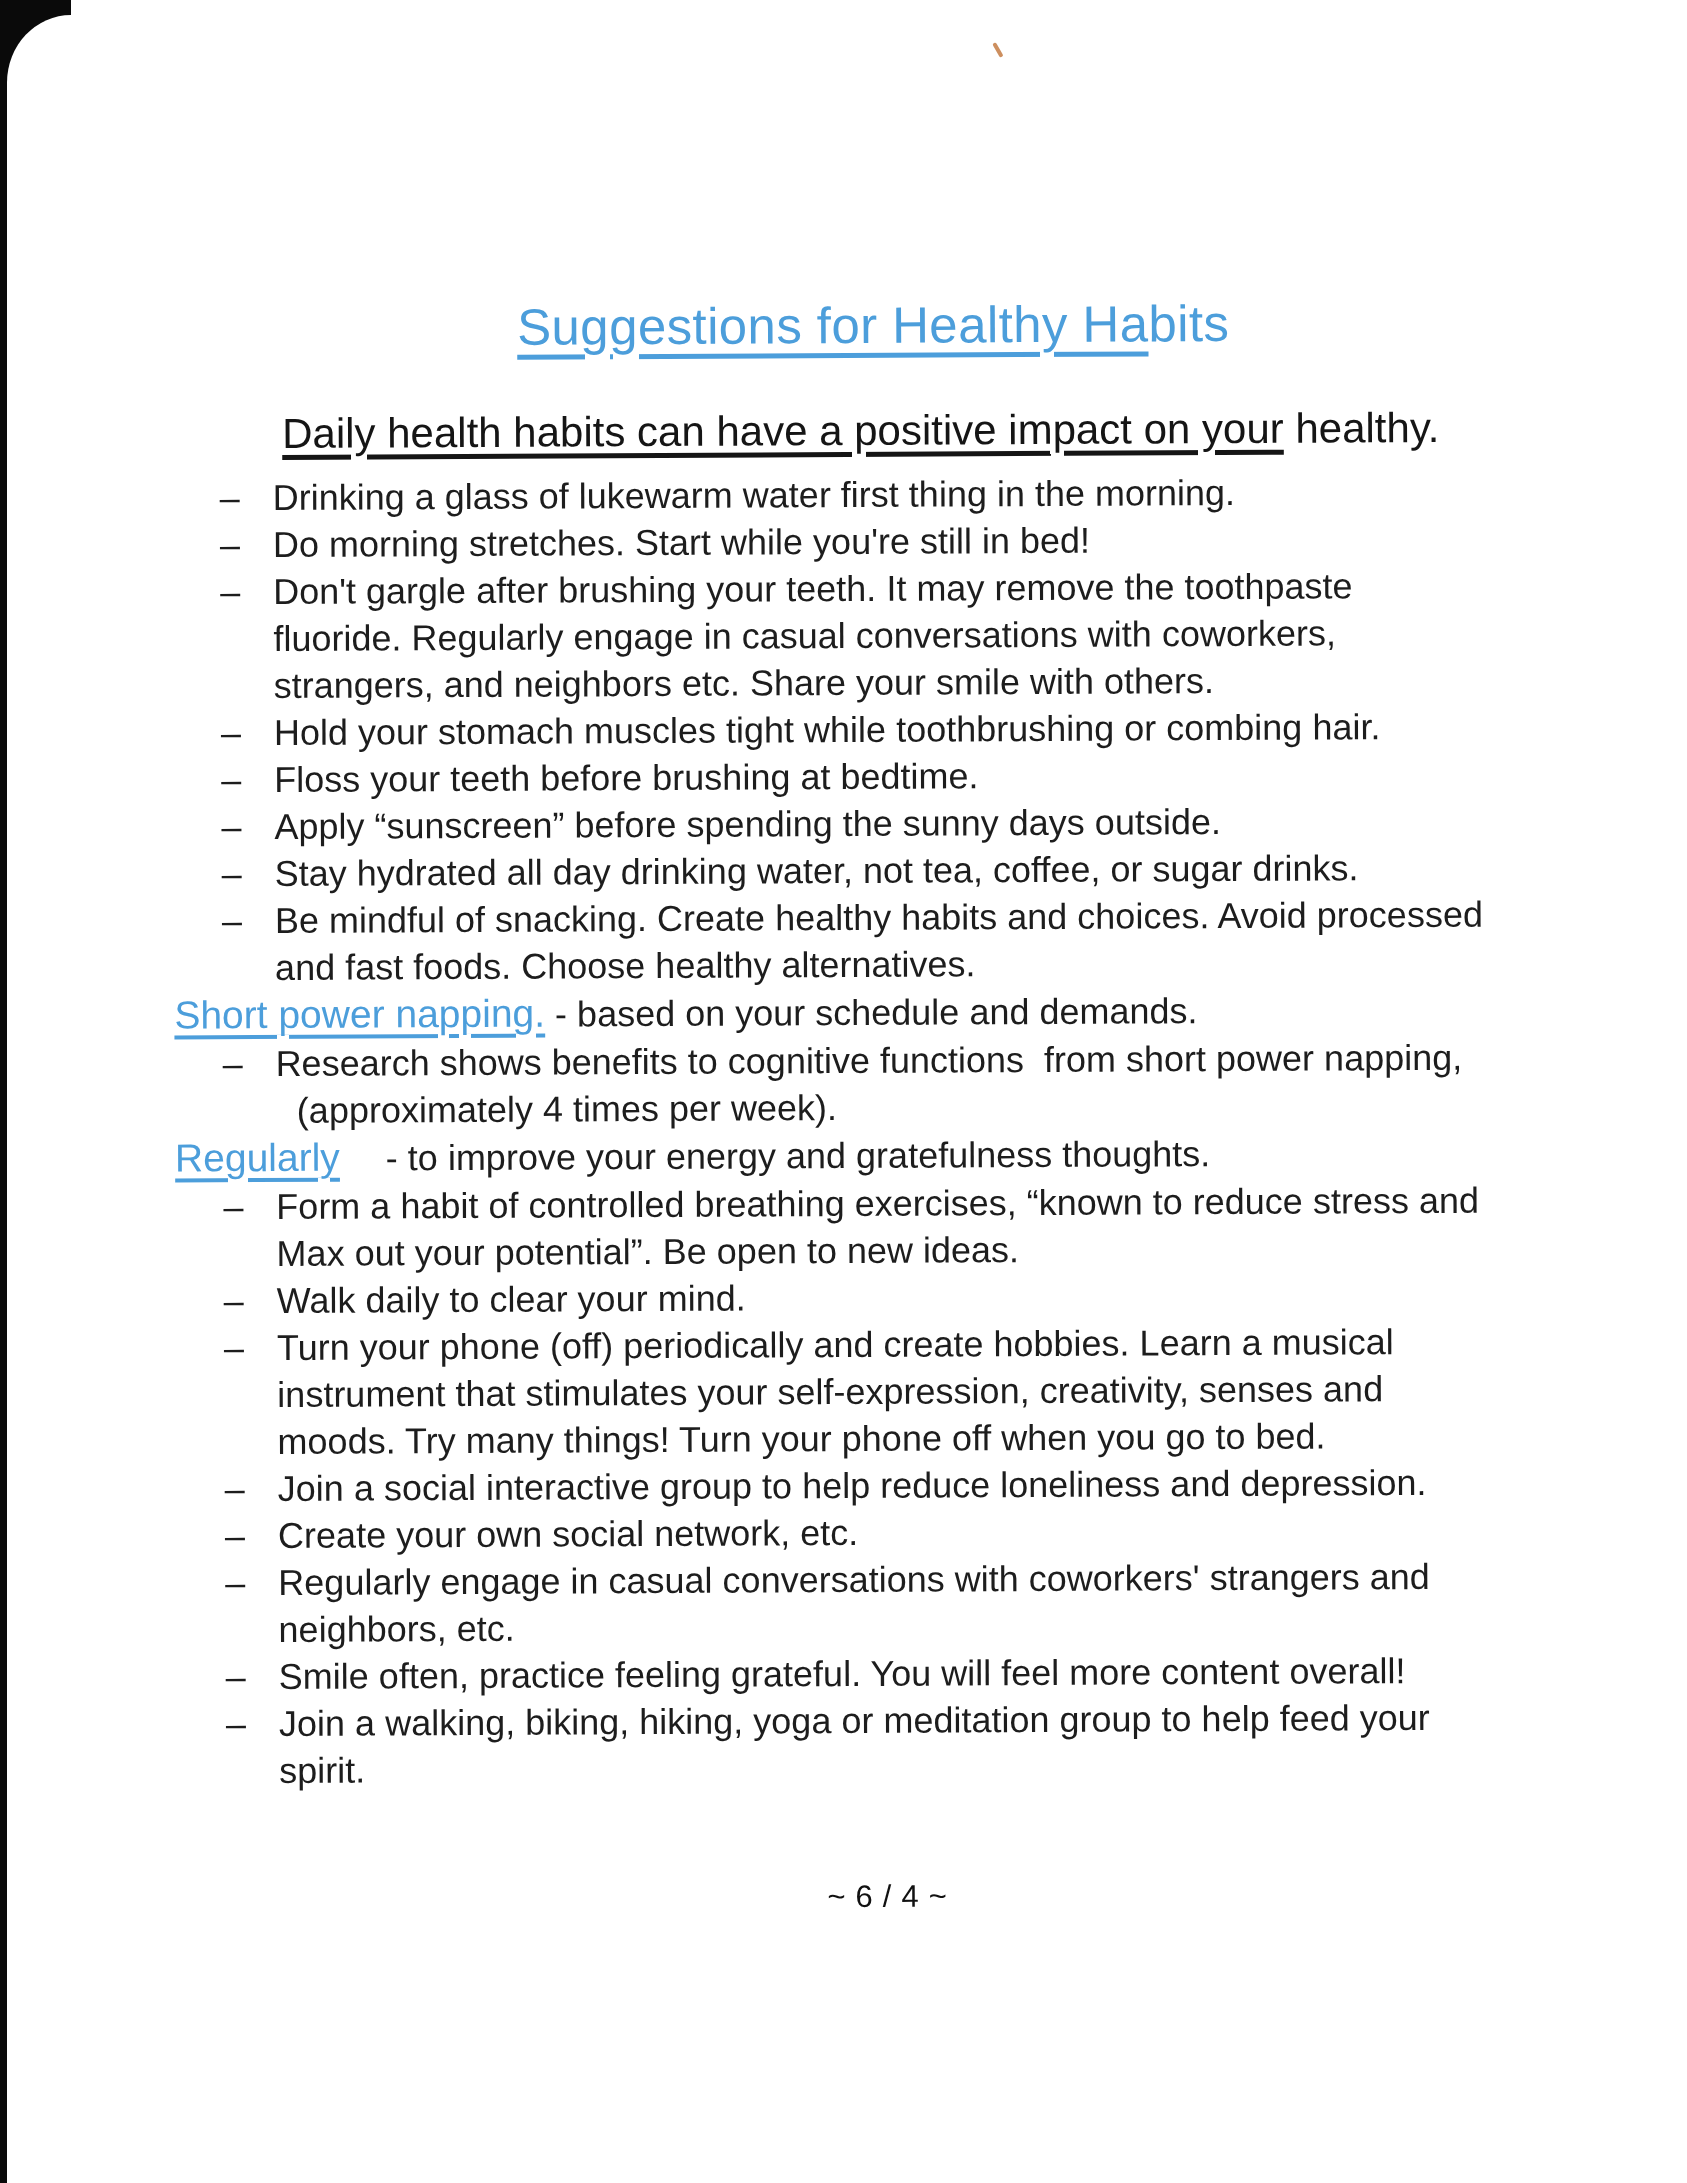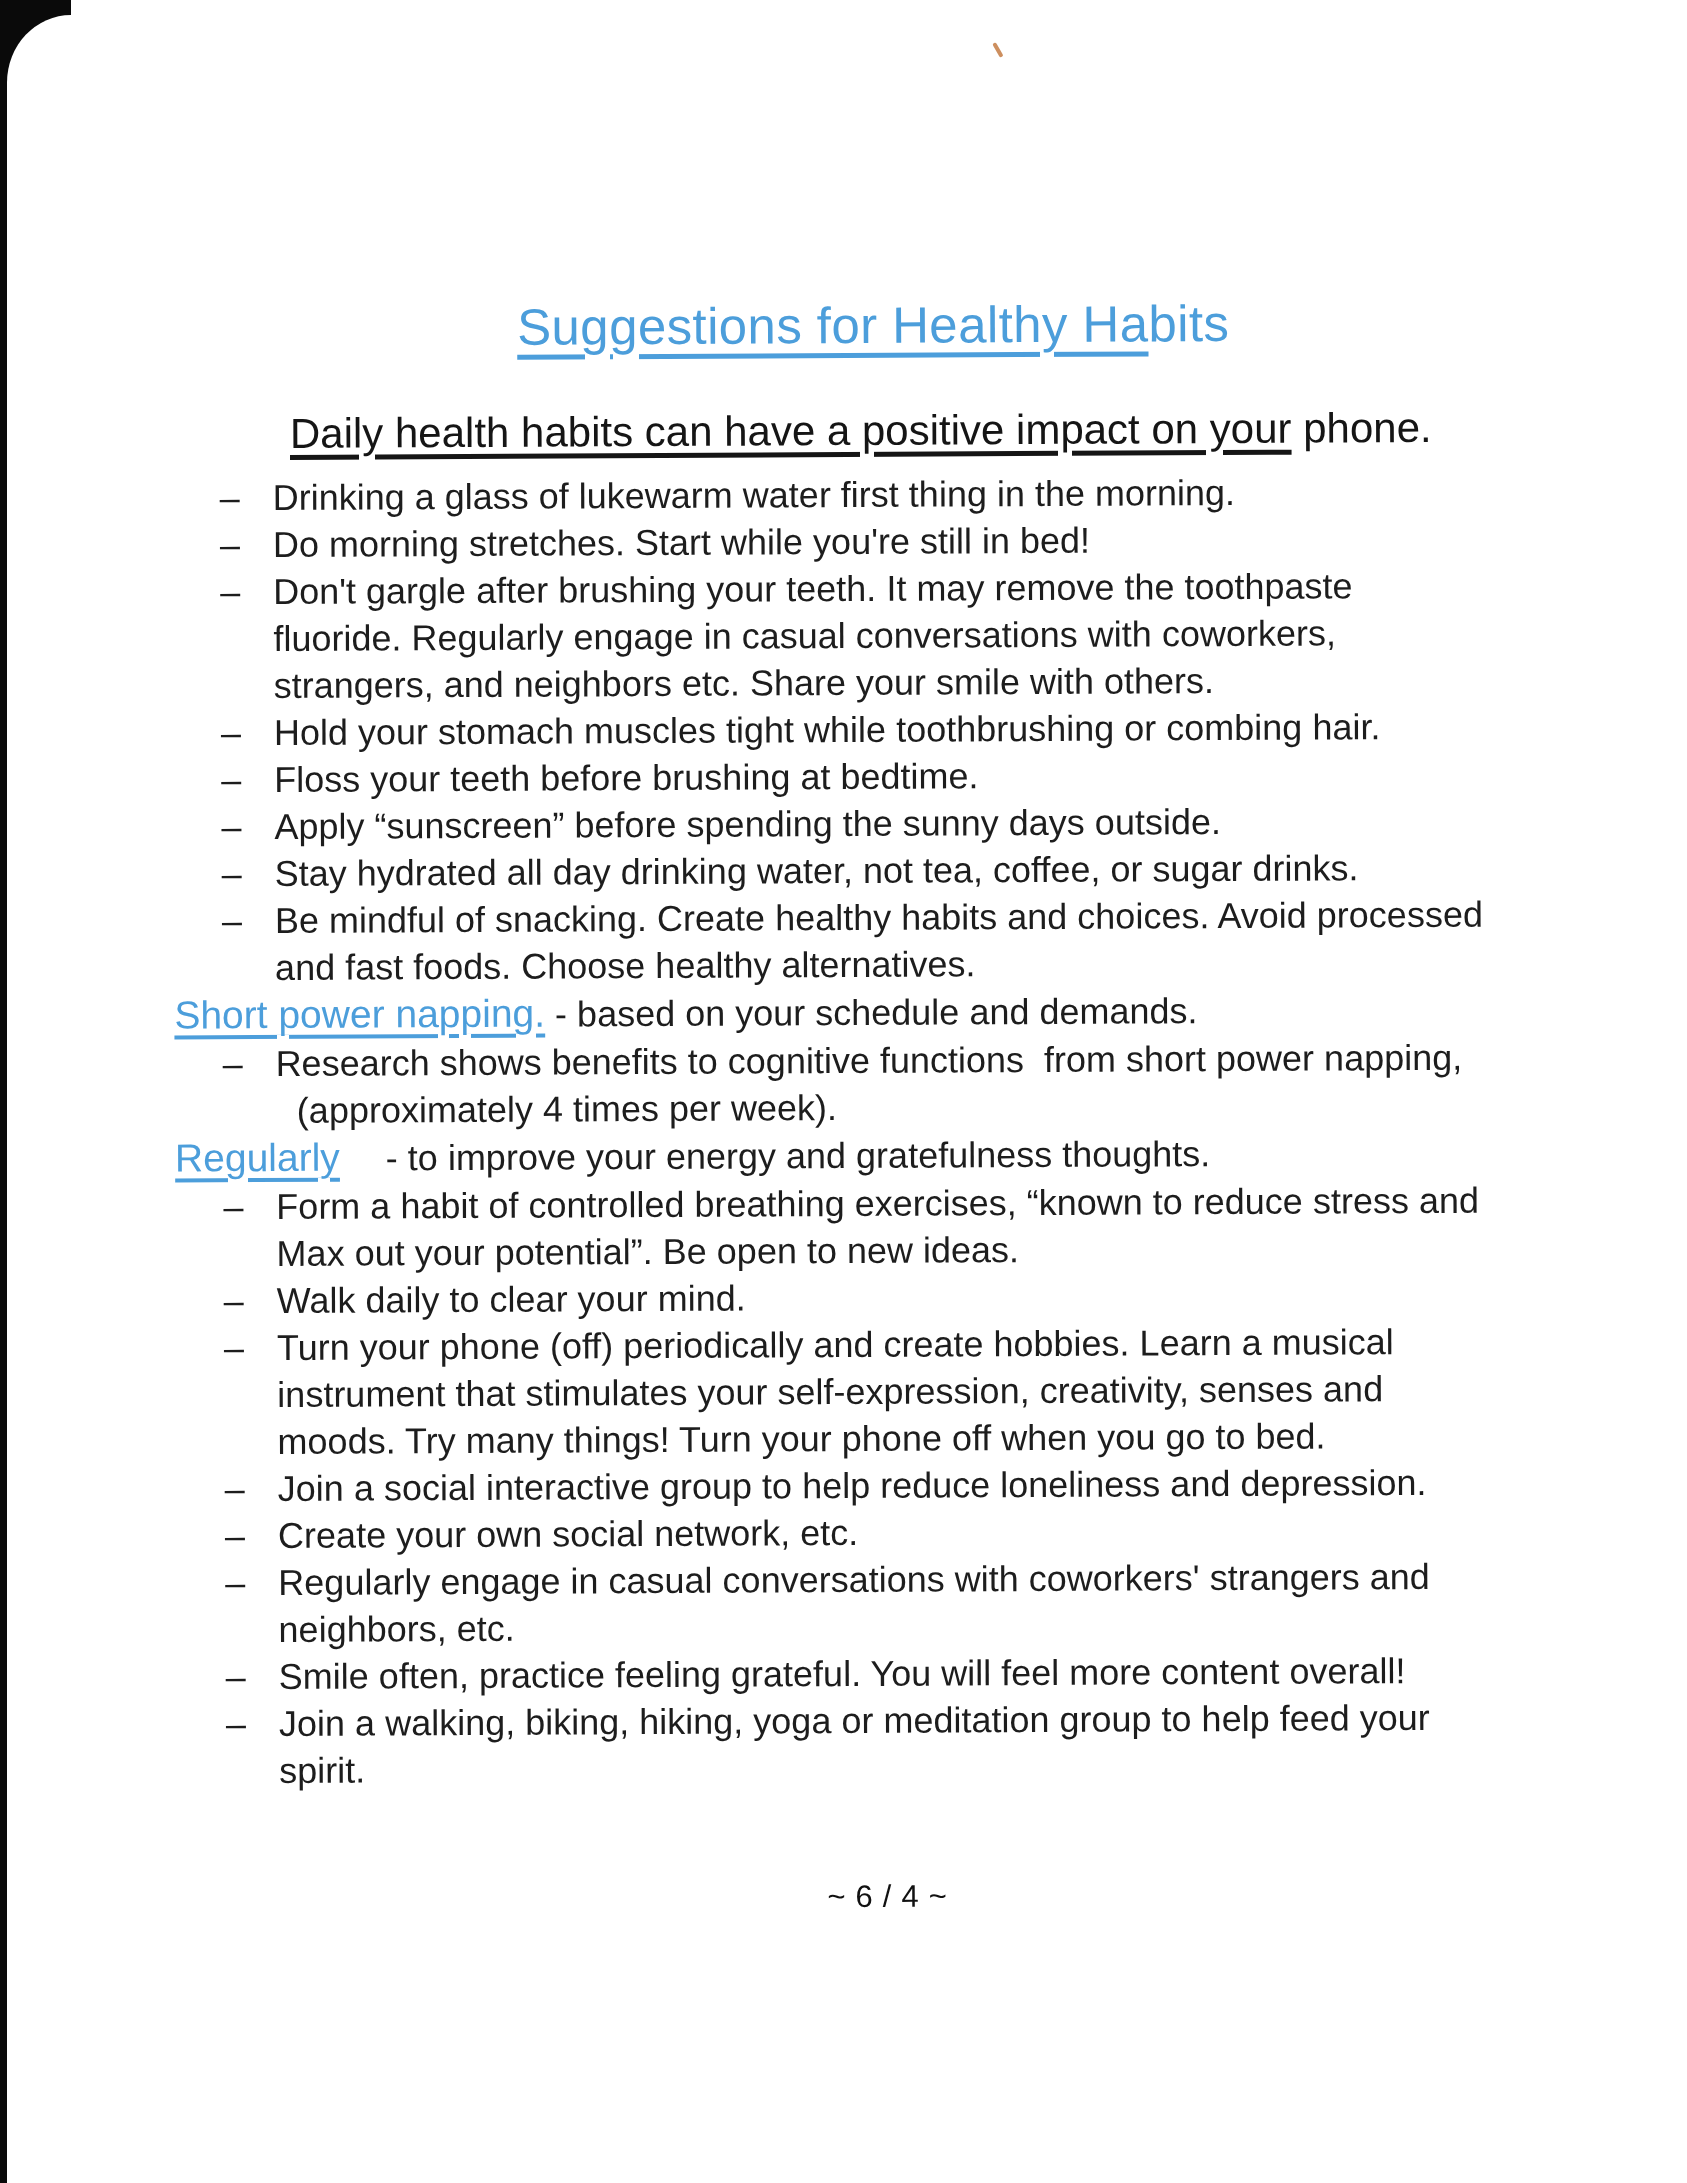--- a/index.html
+++ b/index.html
@@ -70,21 +70,21 @@
 
 <div class="page">
 
   <div class="scan">
 
     <div class="title-line">
       <span class="title-underlined">Suggestions for Healthy Ha</span><span>bits</span>
     </div>
 
     <div class="subtitle-line">
-      <span class="subtitle-underlined">Daily health habits can have a positive impact on your</span><span> phone.</span>
+      <span class="subtitle-underlined">Daily health habits can have a positive impact on your</span><span> healthy.</span>
     </div>
 
     <ul class="blist">
       <li>
         <span class="dash">–</span>
         <div class="btxt">
             <span>Drinking a glass of lukewarm water first thing in the morning.</span>
           </div>
       </li>
       <li>

